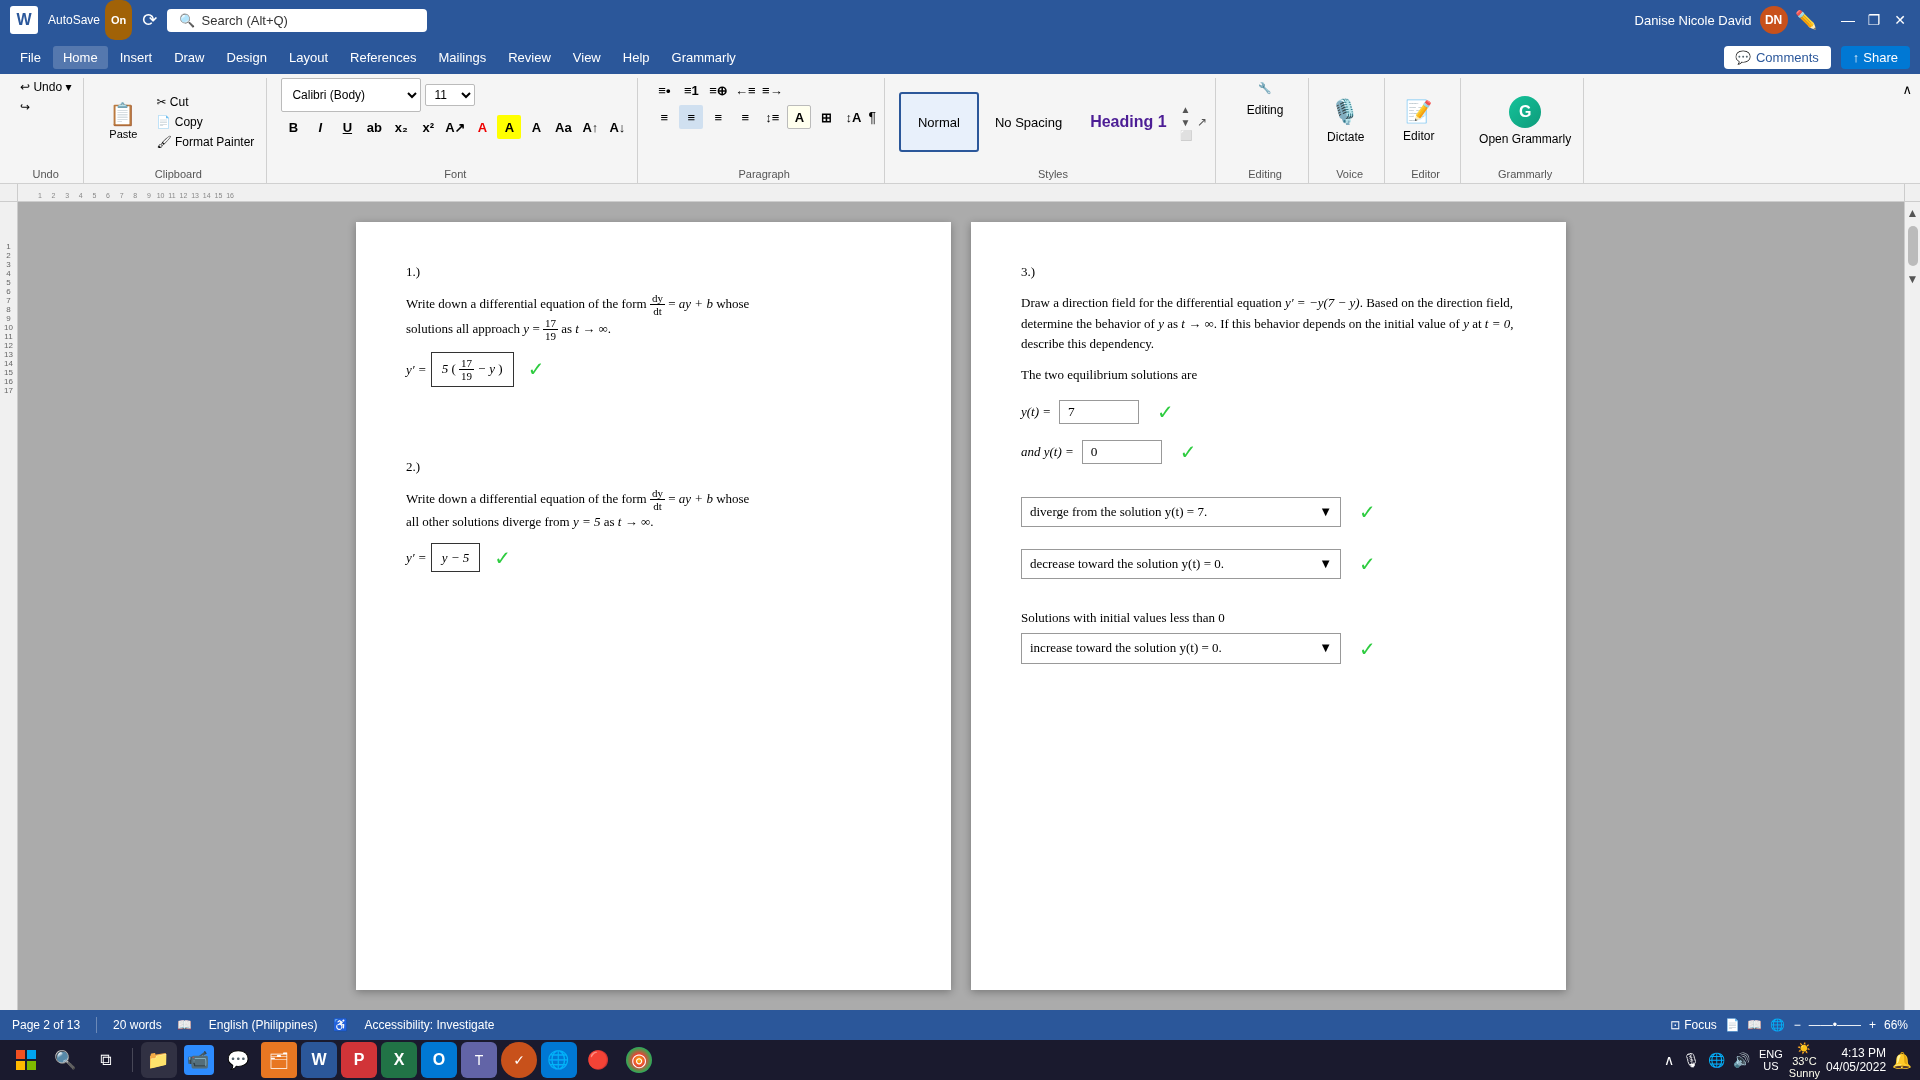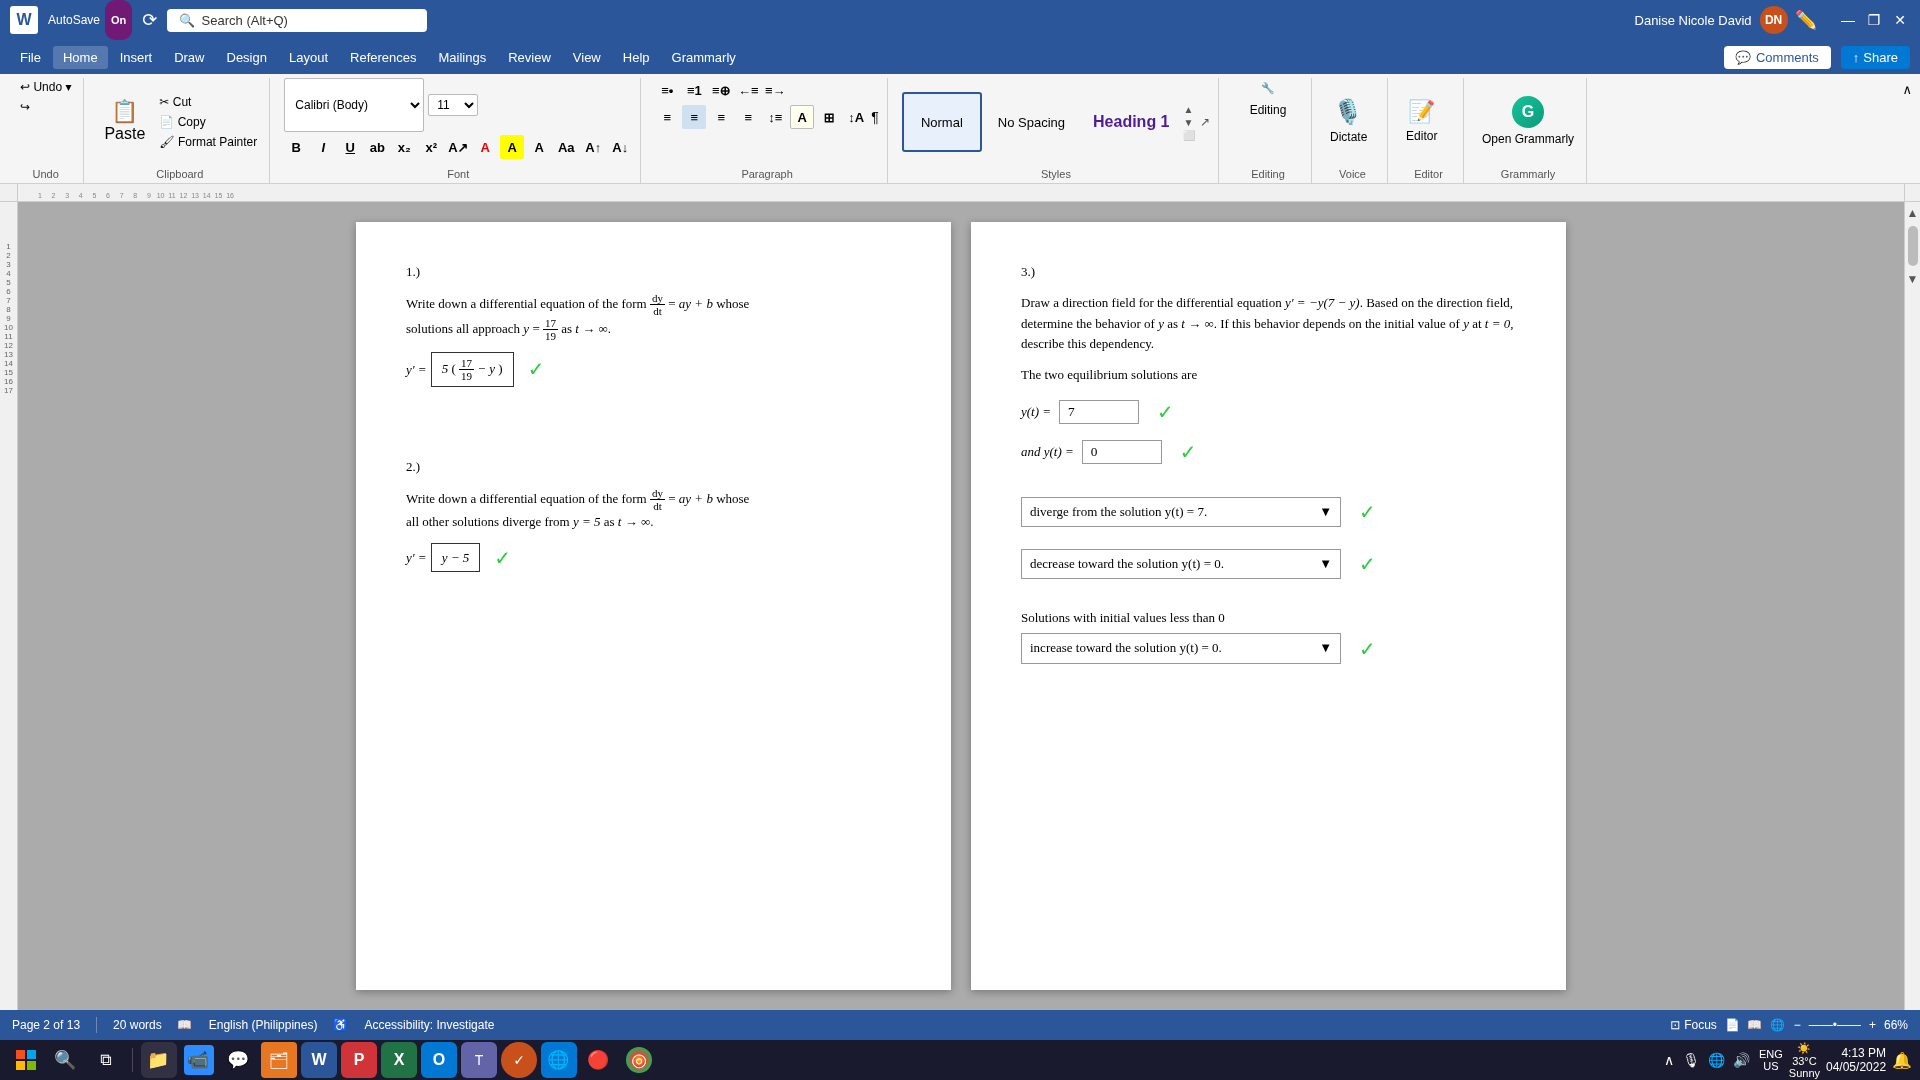--- a/index.html
+++ b/index.html
@@ -19,21 +19,21 @@
       background: white;
       color: #2b579a;
       font-weight: bold;
       font-size: 16px;
       width: 28px; height: 28px;
       display: flex; align-items: center; justify-content: center;
       border-radius: 3px;
     }
     #titlebar .autosave { font-size: 12px; display: flex; align-items: center; gap: 5px; }
     #titlebar .toggle {
-      background: #701a75; border-radius: 10px; padding: 14px 6px; font-size: 11px; font-weight: bold;
+      background: #a16207; border-radius: 10px; padding: 14px 6px; font-size: 11px; font-weight: bold;
       display: flex; align-items: center;
     }
     #titlebar .title { flex: 1; text-align: center; font-size: 13px; }
     #titlebar .search-bar {
       background: white; border-radius: 4px; padding: 4px 12px; display: flex; align-items: center; gap: 6px;
       color: #333; width: 260px; font-size: 13px;
     }
     #titlebar .user-area { display: flex; align-items: center; gap: 8px; margin-left: auto; }
     #titlebar .avatar { background: #c8511b; border-radius: 50%; width: 28px; height: 28px; display: flex; align-items: center; justify-content: center; font-weight: bold; font-size: 12px; }
     #titlebar .window-controls { display: flex; gap: 6px; margin-left: 10px; }
@@ -82,30 +82,30 @@
     }
     .ribbon-group:last-child { border-right: none; }
     .ribbon-group-content { display: flex; align-items: center; gap: 4px; flex: 1; }
     .ribbon-group-label { font-size: 11px; color: #555; margin-top: auto; padding: 2px 0 3px; width: 100%; text-align: center; }
 
     .ribbon-btn {
       display: flex; flex-direction: column; align-items: center; justify-content: center;
       padding: 4px 6px; cursor: pointer; border-radius: 3px; min-width: 32px; font-size: 11px; gap: 2px;
     }
     .ribbon-btn .icon { font-size: 22px; line-height: 1; }
-    .ribbon-btn .label { font-size: 16px; }
+    .ribbon-btn .label { font-size: 11px; }
 
     .ribbon-btn-small {
       display: flex; align-items: center; gap: 3px;
       padding: 2px 4px; cursor: pointer; border-radius: 2px; font-size: 12px;
     }
 
     
     .font-select {
-      border: 1px solid #bbb; border-radius: 2px; padding: 18px 6px; font-size: 12px; width: 140px; background: white;
+      border: 1px solid #bbb; border-radius: 2px; padding: 8px 6px; font-size: 12px; width: 140px; background: white;
     }
     .size-select {
       border: 1px solid #bbb; border-radius: 2px; padding: 2px 4px; font-size: 12px; width: 50px; background: white;
     }
 
     
     .styles-gallery {
       display: flex; gap: 4px; align-items: center; height: 70px; overflow: hidden;
     }
     .style-item {

